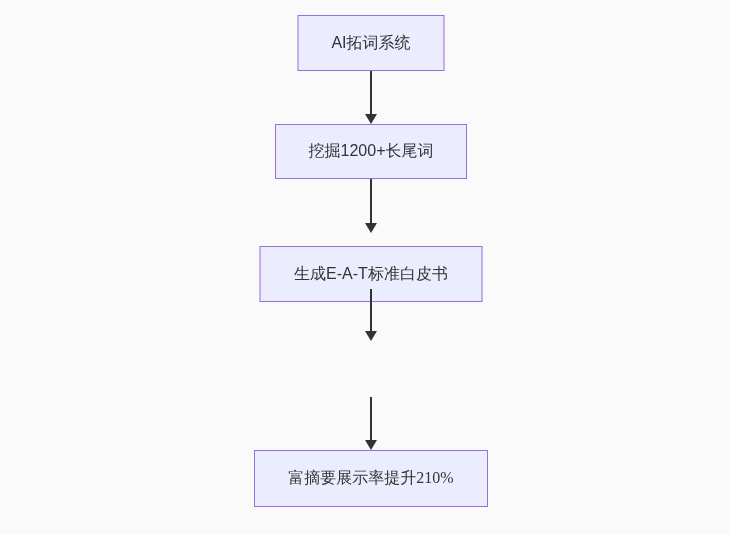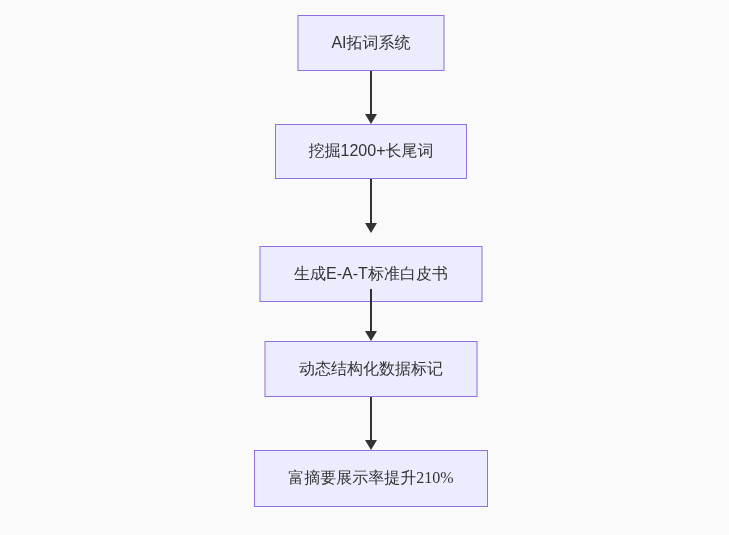--- a/index.html
+++ b/index.html
@@ -89,23 +89,20 @@
 
   <div class="flow-node n3">
     <span>生成E-A-T标准白皮书</span>
   </div>
 
   <div class="edge e3">
     <div class="edge-line"></div>
     <div class="edge-head"></div>
   </div>
 
-  <div class="flow-node n4">
-    <span>动态结构化数据标记</span>
-  </div>
 
   <div class="edge e4">
     <div class="edge-line"></div>
     <div class="edge-head"></div>
   </div>
 
   <div class="flow-node n5">
     <span>富摘要展示率提升210%</span>
   </div>
 

